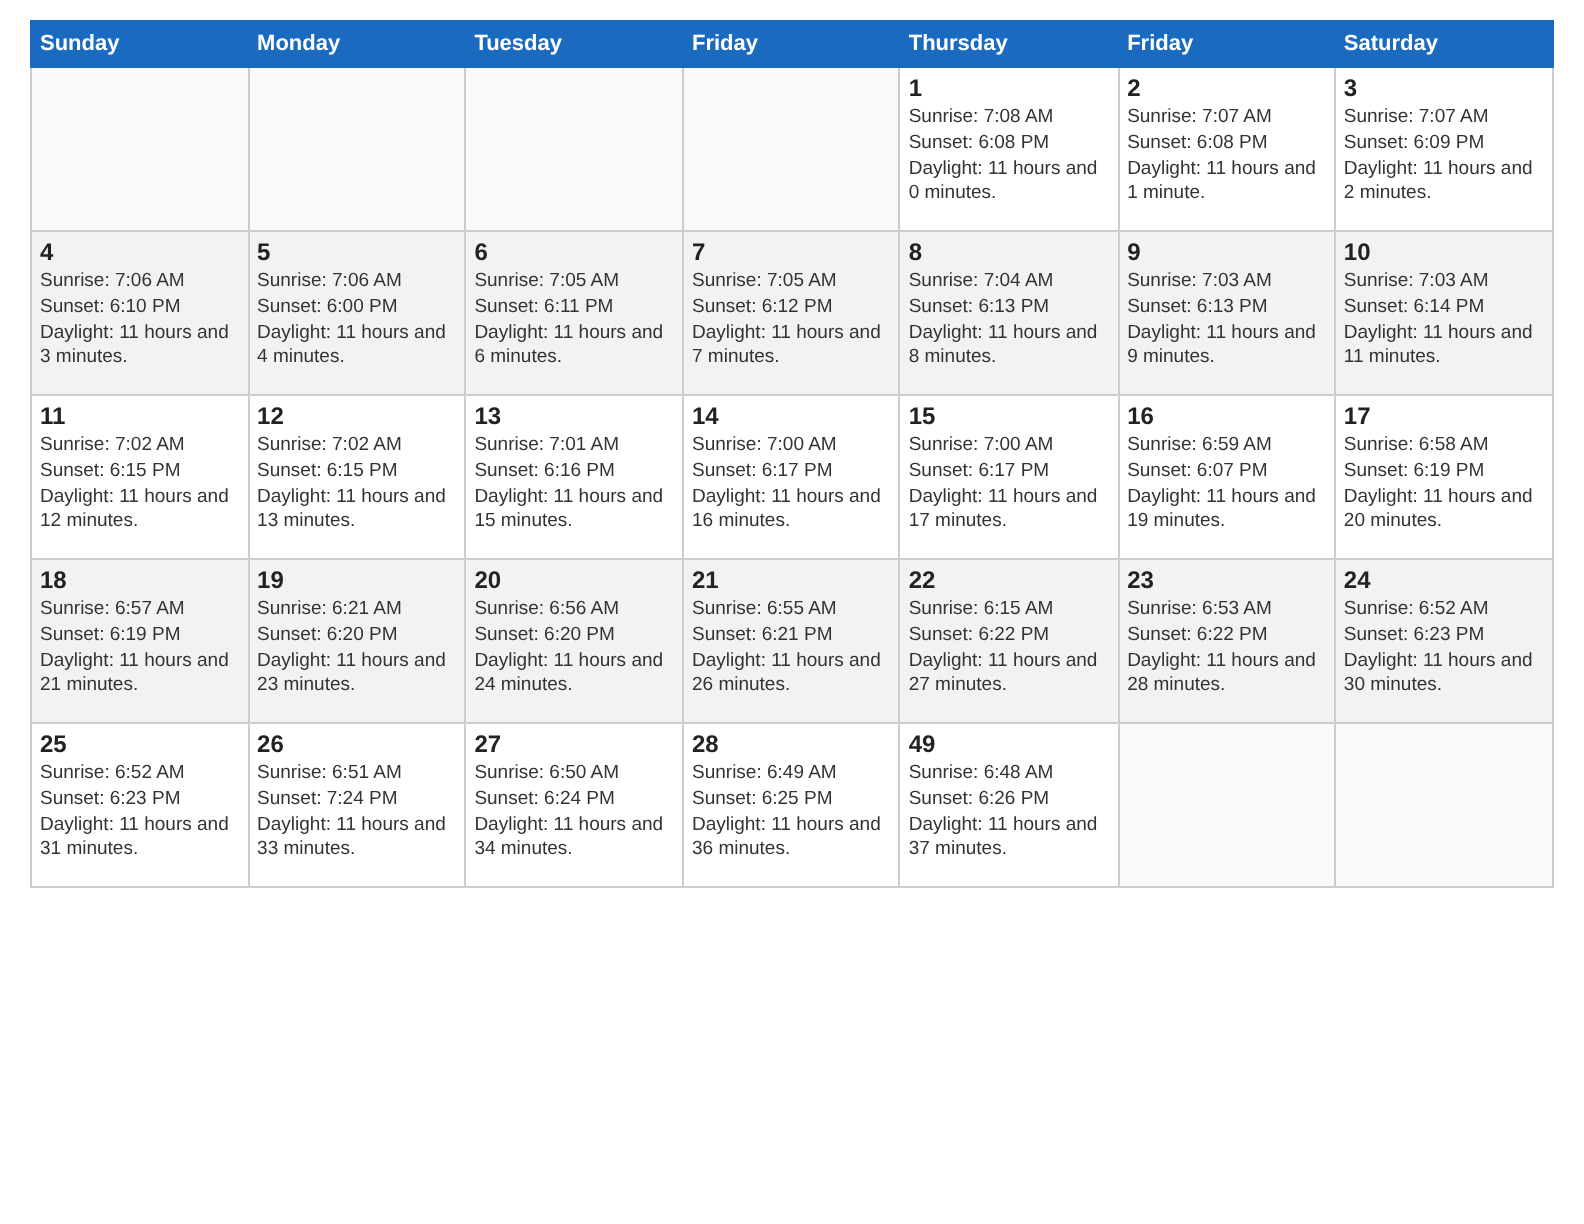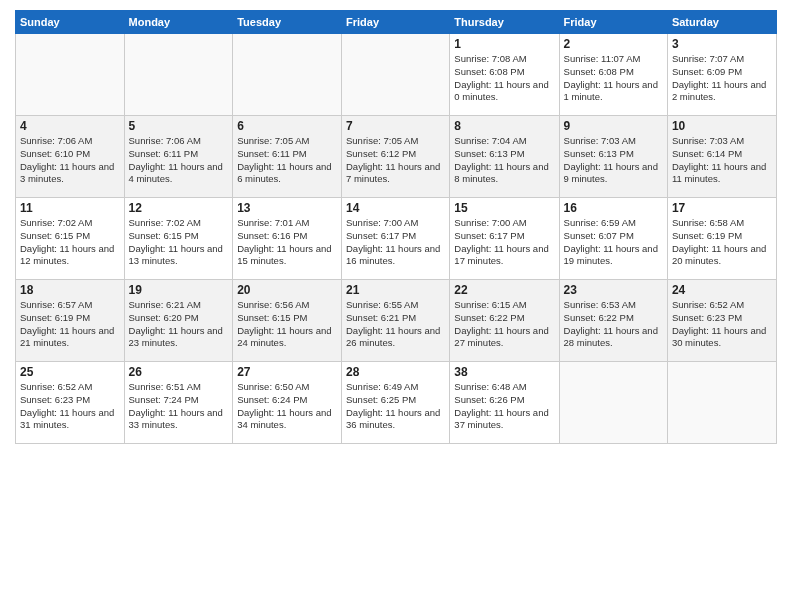--- a/index.html
+++ b/index.html
@@ -102,21 +102,21 @@
           <td class="empty"></td>
           <td>
             <div class="day-num">1</div>
             <div class="day-info">Sunrise: 7:08 AM
 Sunset: 6:08 PM
 Daylight: 11 hours
 and 0 minutes.</div>
           </td>
           <td>
             <div class="day-num">2</div>
-            <div class="day-info">Sunrise: 11:07 AM
+            <div class="day-info">Sunrise: 7:07 AM
 Sunset: 6:08 PM
 Daylight: 11 hours
 and 1 minute.</div>
           </td>
           <td>
             <div class="day-num">3</div>
             <div class="day-info">Sunrise: 7:07 AM
 Sunset: 6:09 PM
 Daylight: 11 hours
 and 2 minutes.</div>
@@ -126,21 +126,21 @@
           <td>
             <div class="day-num">4</div>
             <div class="day-info">Sunrise: 7:06 AM
 Sunset: 6:10 PM
 Daylight: 11 hours
 and 3 minutes.</div>
           </td>
           <td>
             <div class="day-num">5</div>
             <div class="day-info">Sunrise: 7:06 AM
-Sunset: 6:11 PM
+Sunset: 6:00 PM
 Daylight: 11 hours
 and 4 minutes.</div>
           </td>
           <td>
             <div class="day-num">6</div>
             <div class="day-info">Sunrise: 7:05 AM
 Sunset: 6:11 PM
 Daylight: 11 hours
 and 6 minutes.</div>
           </td>
@@ -235,21 +235,21 @@
           <td>
             <div class="day-num">19</div>
             <div class="day-info">Sunrise: 6:21 AM
 Sunset: 6:20 PM
 Daylight: 11 hours
 and 23 minutes.</div>
           </td>
           <td>
             <div class="day-num">20</div>
             <div class="day-info">Sunrise: 6:56 AM
-Sunset: 6:15 PM
+Sunset: 6:20 PM
 Daylight: 11 hours
 and 24 minutes.</div>
           </td>
           <td>
             <div class="day-num">21</div>
             <div class="day-info">Sunrise: 6:55 AM
 Sunset: 6:21 PM
 Daylight: 11 hours
 and 26 minutes.</div>
           </td>
@@ -298,21 +298,21 @@
 and 34 minutes.</div>
           </td>
           <td>
             <div class="day-num">28</div>
             <div class="day-info">Sunrise: 6:49 AM
 Sunset: 6:25 PM
 Daylight: 11 hours
 and 36 minutes.</div>
           </td>
           <td>
-            <div class="day-num">38</div>
+            <div class="day-num">49</div>
             <div class="day-info">Sunrise: 6:48 AM
 Sunset: 6:26 PM
 Daylight: 11 hours
 and 37 minutes.</div>
           </td>
           <td class="empty"></td>
           <td class="empty"></td>
         </tr>
       </tbody>
   </table>

